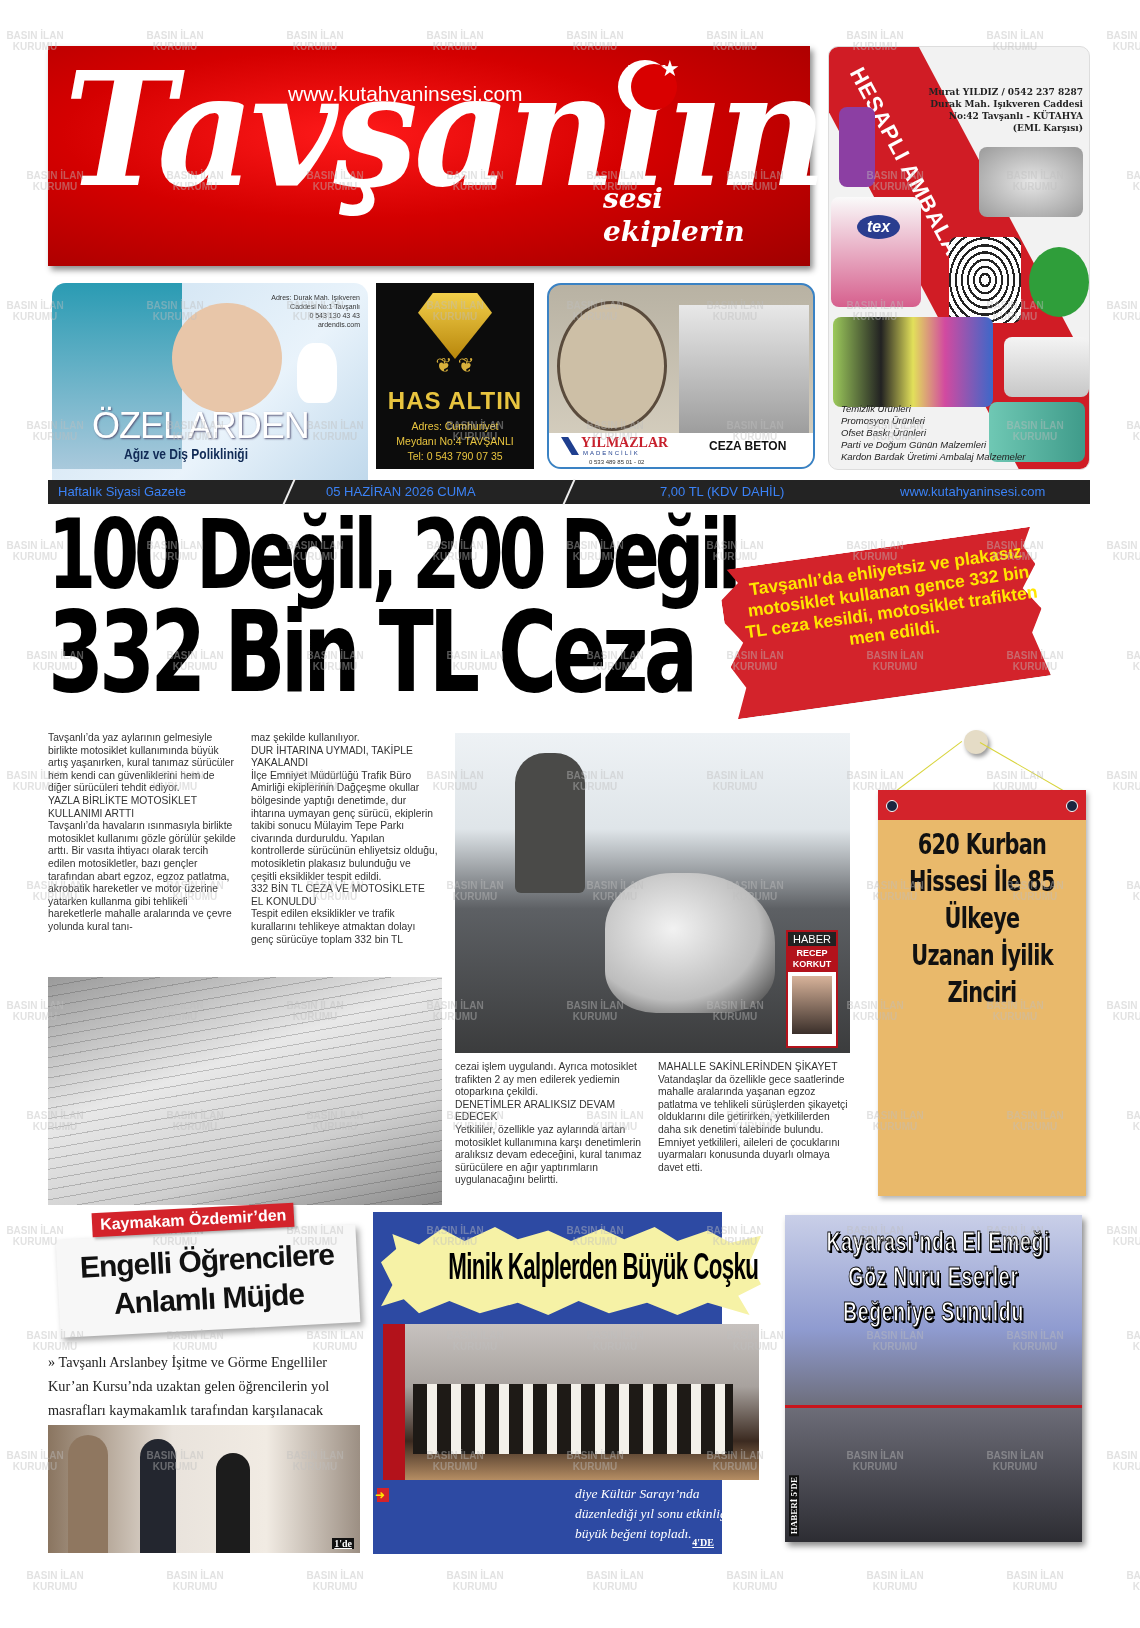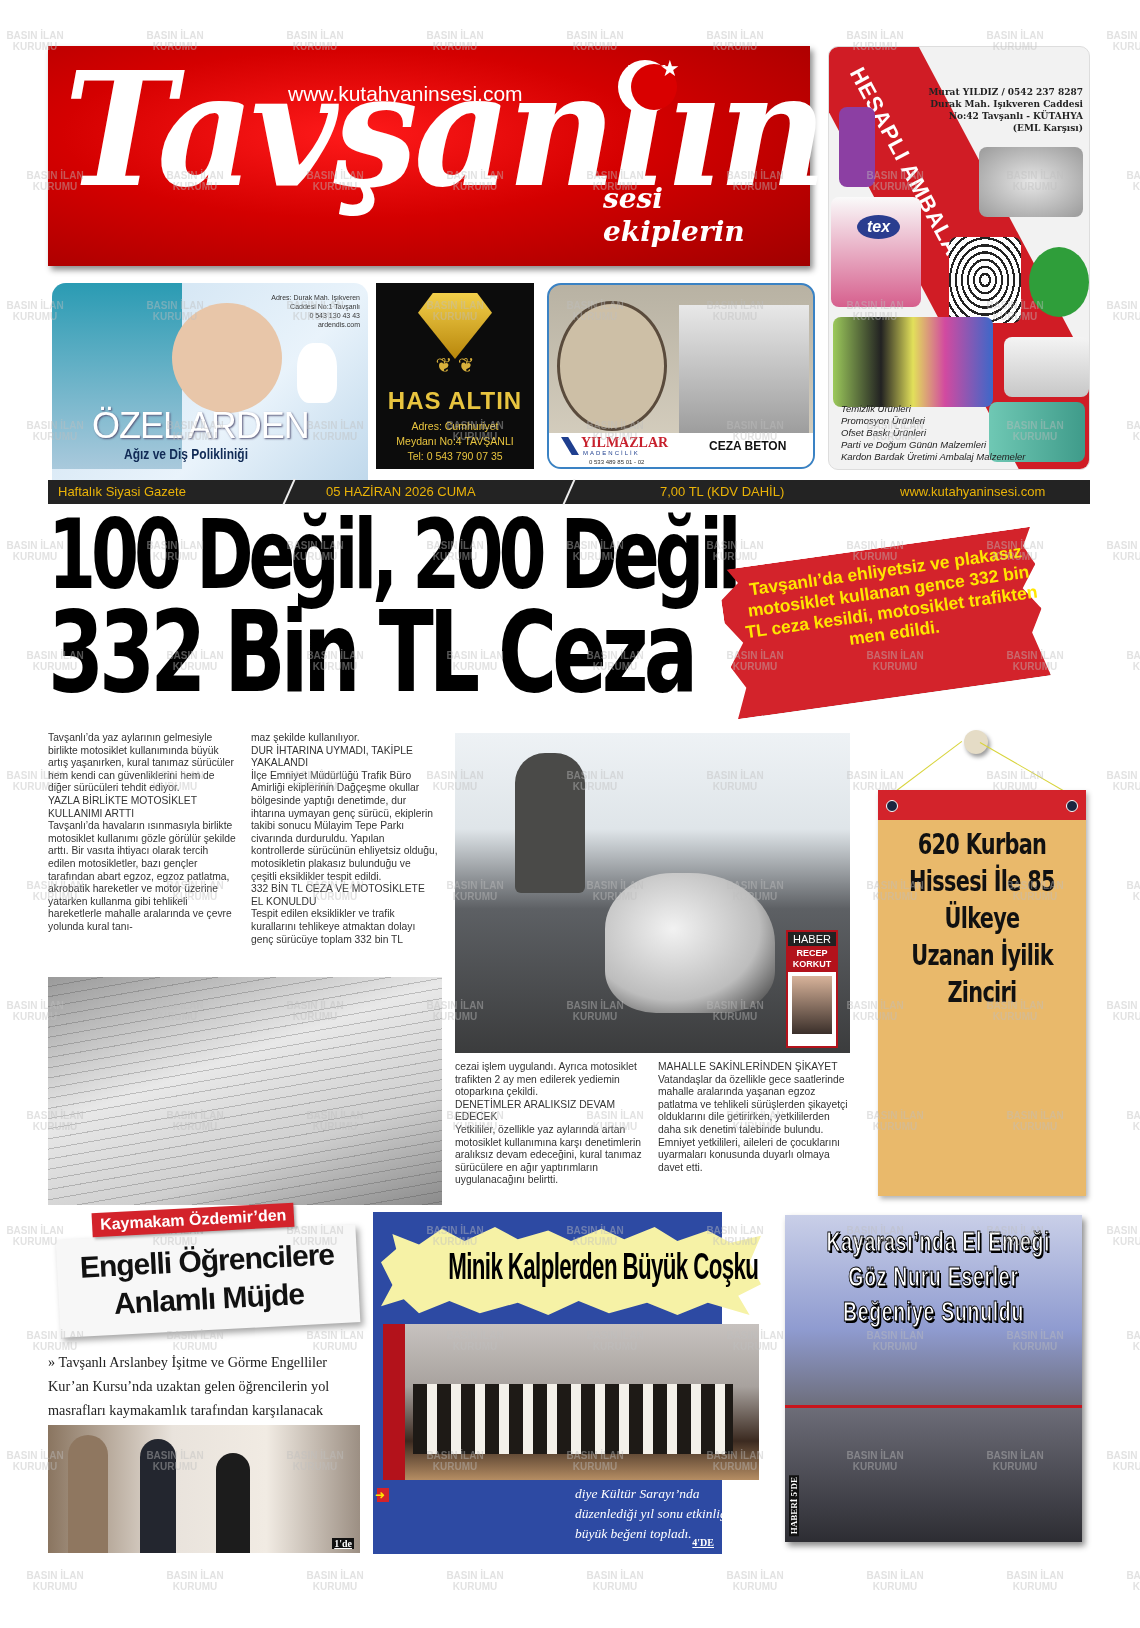--- a/index.html
+++ b/index.html
@@ -20,21 +20,21 @@
   #bestcup-logo{left:108px;top:6px;font-family:"DejaVu Serif",serif;font-weight:bold;font-size:28px;color:#2b3a66}
   .bc-line{font-family:"DejaVu Serif",serif;font-weight:bold;font-size:9px;color:#222;text-align:right;right:6px;width:170px}
   .bc-list{left:12px;font-size:9.5px;font-style:italic;color:#222}
   .prod{border-radius:8px}
   
   .ad{border-radius:14px;overflow:hidden}
   #ad-arden{left:52px;top:283px;width:316px;height:217px;background:linear-gradient(135deg,#c9dff0,#e9f3fb 60%,#bcd6ea)}
   #ad-hasaltin{left:376px;top:283px;width:158px;height:186px;background:#0c0c0c;border-radius:0}
   #ad-yilmazlar{left:547px;top:283px;width:268px;height:186px;background:linear-gradient(#b8b2a3,#d9d2c2);border:2px solid #3a82c4}
   
-  #info-bar{left:48px;top:480px;width:1042px;height:24px;background:#232323;color:#eab308;font-size:13px}
+  #info-bar{left:48px;top:480px;width:1042px;height:24px;background:#232323;color:#3b82f6;font-size:13px}
   .info-cell{top:4px}
   .slash{top:-2px;width:2px;height:28px;background:#eee;transform:rotate(24deg)}
   
   #headline{left:48px;top:510px;font-family:"DejaVu Sans",sans-serif;font-weight:bold;color:#000;line-height:.94;transform:scaleX(.72);transform-origin:left top}
   #headline .l1{font-size:96px;letter-spacing:-7px;white-space:nowrap}
   #headline .l2{font-size:112px;letter-spacing:-7px;white-space:nowrap}
   
   #spot{left:726px;top:548px;width:316px;height:150px;background:#d3232b;transform:rotate(-8deg);box-shadow:4px 5px 6px rgba(0,0,0,.35);clip-path:polygon(0 20%,6% 10%,3% 0,100% 0,97% 12%,100% 25%,95% 40%,100% 55%,96% 70%,100% 100%,0 100%,4% 80%,0 65%,5% 50%,0 35%)}
   #spot-text{left:740px;top:560px;width:300px;transform:rotate(-8deg);color:#ffe600;font-weight:bold;font-size:17.5px;text-align:center;line-height:1.2}
   

